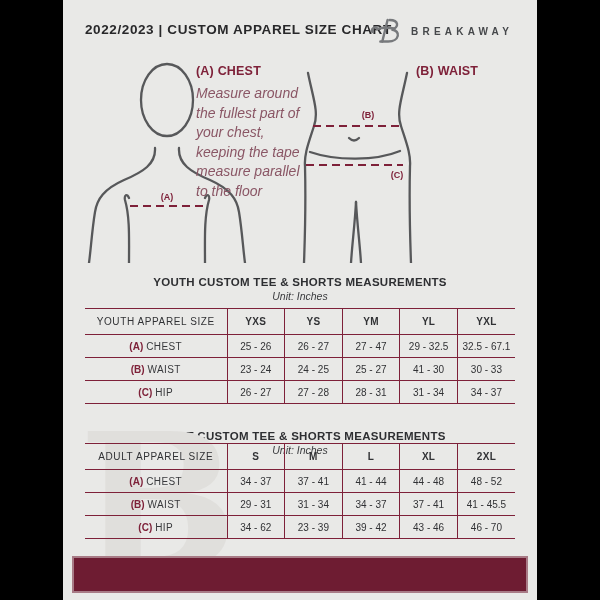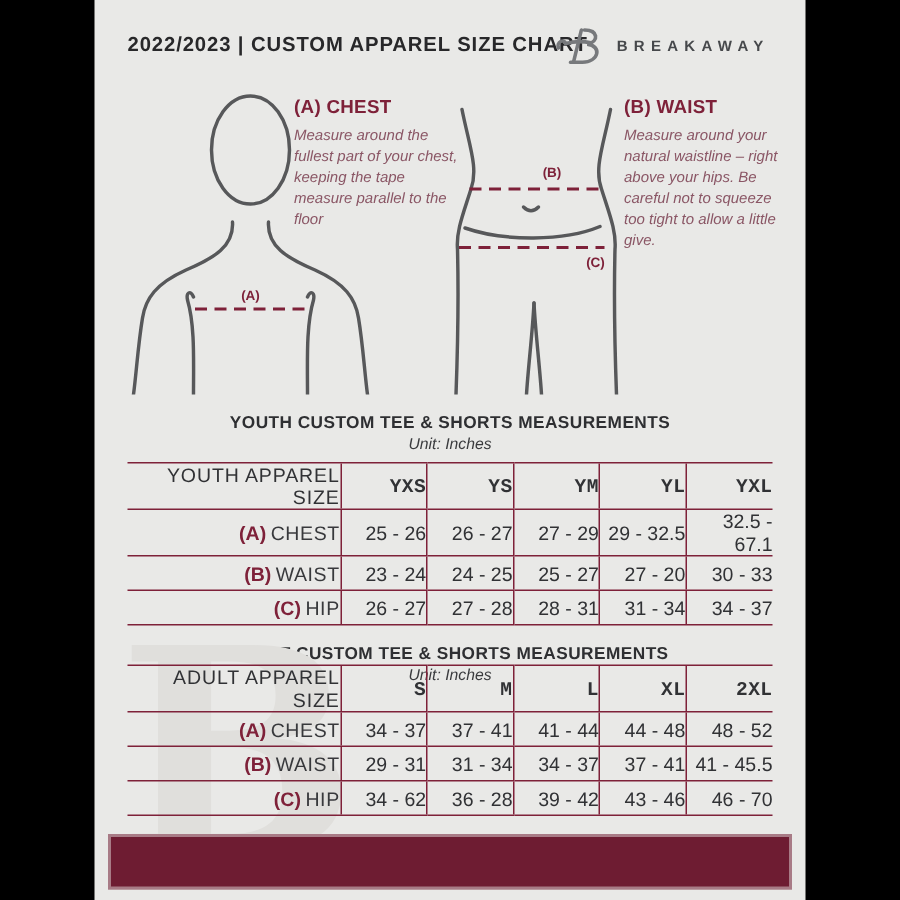--- a/index.html
+++ b/index.html
@@ -27,49 +27,49 @@
   .fig-torso{left:8px;}
   .fig-hips{left:235px;}
   .guide{position:absolute;width:114px;}
   .guide-a{left:133px;top:8px;}
   .guide-b{left:353px;top:8px;}
   .guide-c{left:353px;top:110px;}
   .guide h3{
     margin:0 0 6px 0;font-size:12.5px;font-weight:700;color:#7e2139;letter-spacing:.2px;
   }
   .guide p{
-    margin:0;font-size:10px;font-style:italic;color:#8a5665;line-height:1.4;
+    margin:0;font-size:14px;font-style:italic;color:#8a5665;line-height:1.4;
     white-space:pre-line;
   }
   
   .section-head{position:absolute;left:0;width:100%;text-align:center;}
   .section-head.youth{top:276px;}
   .section-head.adult{top:410px;margin-top:20px;}
   .section-title{font-size:11.5px;font-weight:700;color:#2e2f32;letter-spacing:.3px;}
   .section-unit{font-size:10.5px;font-style:italic;color:#3a3b3e;margin-top:2px;}
   
   table.size-table{
     position:absolute;left:22px;width:430px;border-collapse:collapse;table-layout:fixed;
     z-index:2;background:transparent;
   }
   table.size-table.youth{top:308px;}
   table.size-table.adult{top:443px;}
   table.size-table col.label-col{width:142px;}
   table.size-table th,table.size-table td{
     border-top:1.5px solid #7e2139;border-bottom:1.5px solid #7e2139;
-    padding:0;height:22px;text-align:right;vertical-align:middle;
-    font-size:13px;color:#313235;
+    padding:0;height:22px;text-align:center;vertical-align:middle;
+    font-size:10px;color:#313235;
   }
   table.size-table thead th{height:25px;}
   table.size-table th+th,table.size-table td+td{border-left:1.5px solid #7e2139;}
   th.size-label{
     text-align:left;padding-left:14px;font-weight:400;font-size:10.5px;
     letter-spacing:.6px;color:#3e3f42;
   }
-  th.size-col{font-weight:700;font-size:11px;color:#28292c;letter-spacing:.3px;font-family:Liberation Mono, monospace;}
+  th.size-col{font-weight:700;font-size:11px;color:#28292c;letter-spacing:.3px;}
   td.row-label{text-align:left;padding-left:14px;}
   td.row-label .marker{font-weight:700;color:#7e2139;}
   td.row-label .measure{color:#38393c;letter-spacing:.4px;margin-left:3px;}
   
   .watermark{
     position:absolute;left:16px;top:408px;z-index:1;
     font-family:"DejaVu Serif",serif;font-weight:700;font-size:188px;line-height:1;
     color:#e0dfdc;user-select:none;
   }
   .footer-bar{
@@ -126,21 +126,20 @@
       <line class="dash-line" x1="8" y1="109" x2="105" y2="109"></line>
       <text class="dash-label" x="99" y="122" text-anchor="middle">(C)</text>
     </svg>
 
     <div class="guide guide-a">
       <h3>(A) CHEST</h3>
       <p>Measure around the fullest part of your chest, keeping the tape measure parallel to the floor</p>
     </div>
     <div class="guide guide-b">
       <h3>(B) WAIST</h3>
-      <p>Measure around your natural waistline – right above your hips. Be careful not to squeeze too tight to allow a little give.</p>
     </div>
     <div class="guide guide-c">
     </div>
   </div>
 
   <div class="section-head youth">
     <div class="section-title">YOUTH CUSTOM TEE &amp; SHORTS MEASUREMENTS</div>
     <div class="section-unit">Unit: Inches</div>
   </div>
 
@@ -161,30 +160,30 @@
         <th class="size-col">YM</th>
         <th class="size-col">YL</th>
         <th class="size-col">YXL</th>
       </tr>
     </thead>
     <tbody>
       <tr>
         <td class="row-label"><span class="marker">(A)</span><span class="measure">CHEST</span></td>
         <td>25 - 26</td>
         <td>26 - 27</td>
-        <td>27 - 29</td>
+        <td>27 - 47</td>
         <td>29 - 32.5</td>
         <td>32.5 - 67.1</td>
       </tr>
       <tr>
         <td class="row-label"><span class="marker">(B)</span><span class="measure">WAIST</span></td>
         <td>23 - 24</td>
         <td>24 - 25</td>
         <td>25 - 27</td>
-        <td>27 - 20</td>
+        <td>41 - 30</td>
         <td>30 - 33</td>
       </tr>
       <tr>
         <td class="row-label"><span class="marker">(C)</span><span class="measure">HIP</span></td>
         <td>26 - 27</td>
         <td>27 - 28</td>
         <td>28 - 31</td>
         <td>31 - 34</td>
         <td>34 - 37</td>
       </tr>
@@ -230,21 +229,21 @@
         <td class="row-label"><span class="marker">(B)</span><span class="measure">WAIST</span></td>
         <td>29 - 31</td>
         <td>31 - 34</td>
         <td>34 - 37</td>
         <td>37 - 41</td>
         <td>41 - 45.5</td>
       </tr>
       <tr>
         <td class="row-label"><span class="marker">(C)</span><span class="measure">HIP</span></td>
         <td>34 - 62</td>
-        <td>36 - 28</td>
+        <td>23 - 39</td>
         <td>39 - 42</td>
         <td>43 - 46</td>
         <td>46 - 70</td>
       </tr>
     </tbody>
   </table>
 
   <div class="footer-bar"></div>
 </div>
 

